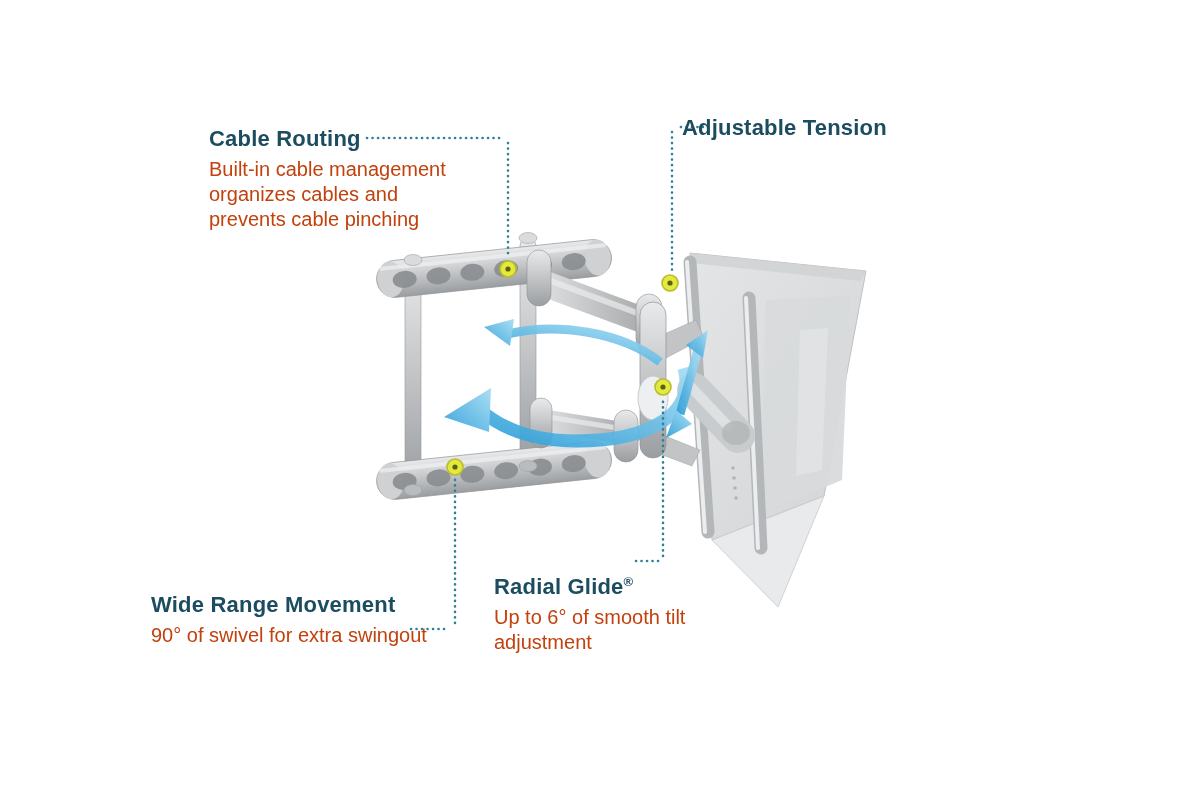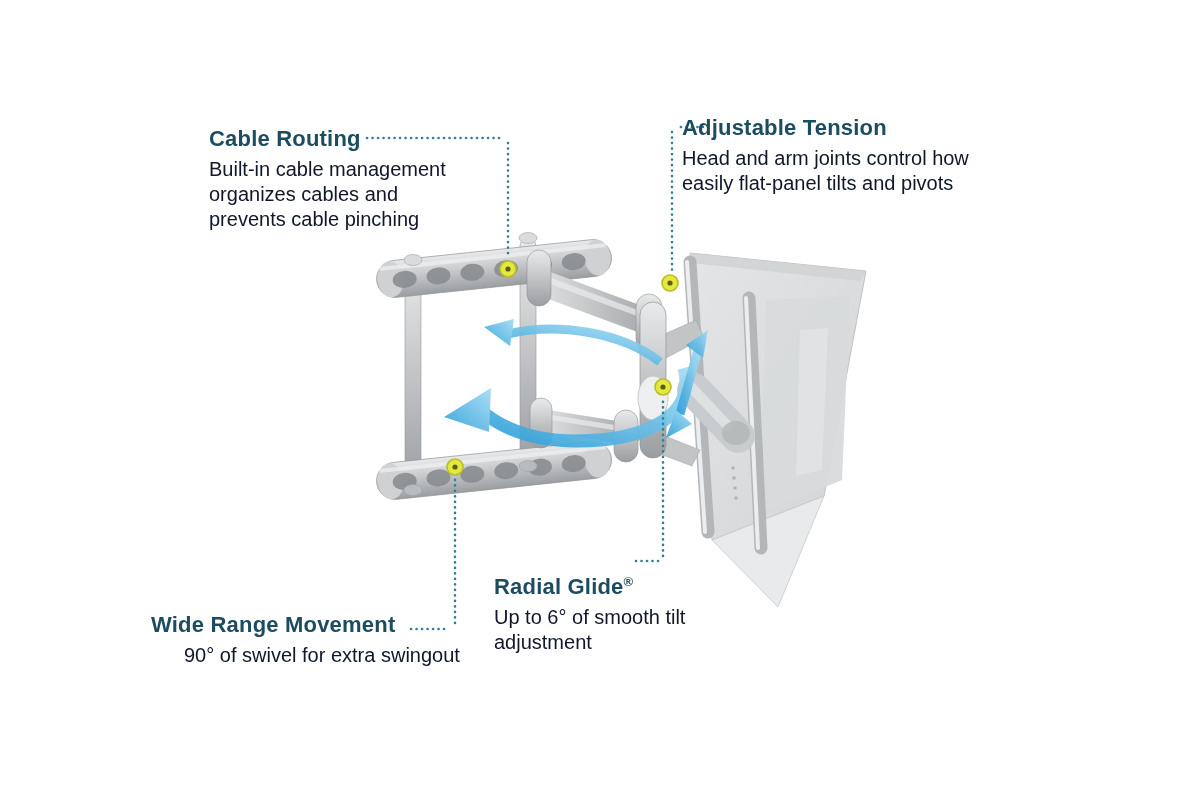--- a/index.html
+++ b/index.html
@@ -18,30 +18,30 @@
     font-size: 22px;
     font-weight: 600;
     letter-spacing: 0.2px;
     color: #1c4c60;
   }
   .callout h2 sup { font-size: 13px; font-weight: 600; }
   .callout p {
     margin: 0;
     font-size: 20px;
     line-height: 25px;
-    color: #0f172a;
+    color: #c2410c;
   }
   #co-cable      { left: 209px; top: 126px; }
   #co-cable p    { width: 260px; }
   #co-adjust     { left: 682px; top: 115px; }
   #co-adjust p   { width: 324px; }
   #co-radial     { left: 494px; top: 574px; }
   #co-radial p   { width: 236px; }
-  #co-wide       { left: 151px; top: 612px; }
-  #co-wide p     { white-space: nowrap; margin-left: 33px; }
+  #co-wide       { left: 151px; top: 592px; }
+  #co-wide p     { white-space: nowrap; }
 </style>
 </head>
 <body>
 
 <div class="stage">
 
   <svg width="1200" height="800" viewBox="0 0 1200 800">
     <defs>
       <linearGradient id="metalV" x1="0" y1="0" x2="0" y2="1">
         <stop offset="0" stop-color="#e9eaeb"></stop>
@@ -196,21 +196,20 @@
     </g>
   </svg>
 
   <div class="callout" id="co-cable">
     <h2>Cable Routing</h2>
     <p>Built-in cable management organizes cables and prevents cable pinching</p>
   </div>
 
   <div class="callout" id="co-adjust">
     <h2>Adjustable Tension</h2>
-    <p>Head and arm joints control how easily flat-panel tilts and pivots</p>
   </div>
 
   <div class="callout" id="co-radial">
     <h2><span>Radial Glide</span><sup>®</sup></h2>
     <p>Up to 6° of smooth tilt adjustment</p>
   </div>
 
   <div class="callout" id="co-wide">
     <h2>Wide Range Movement</h2>
     <p>90° of swivel for extra swingout</p>

